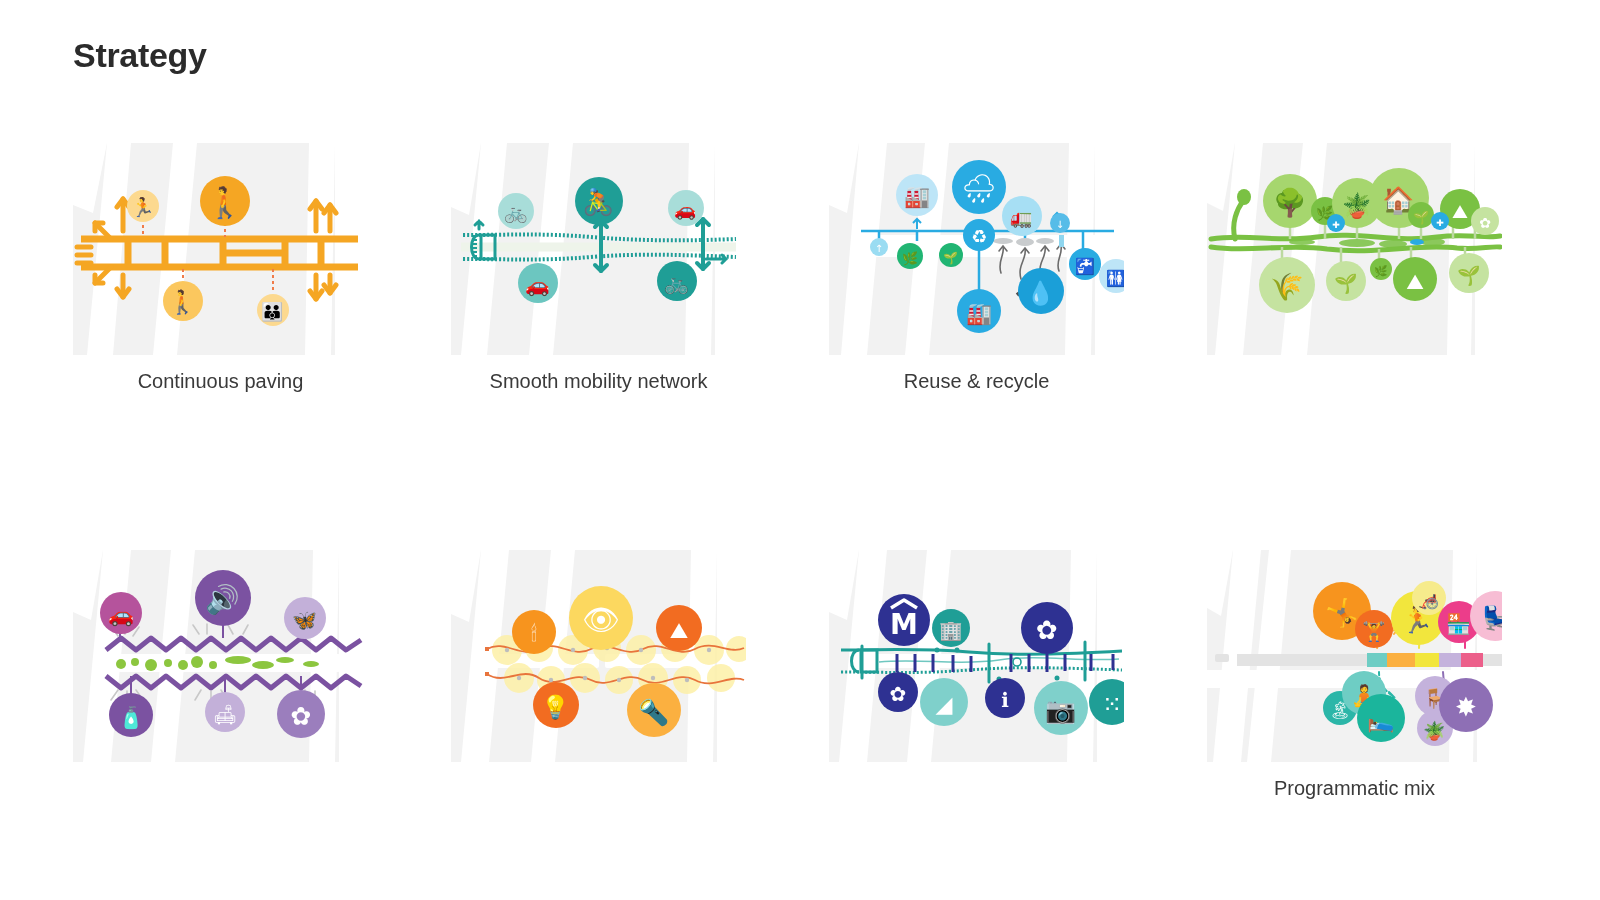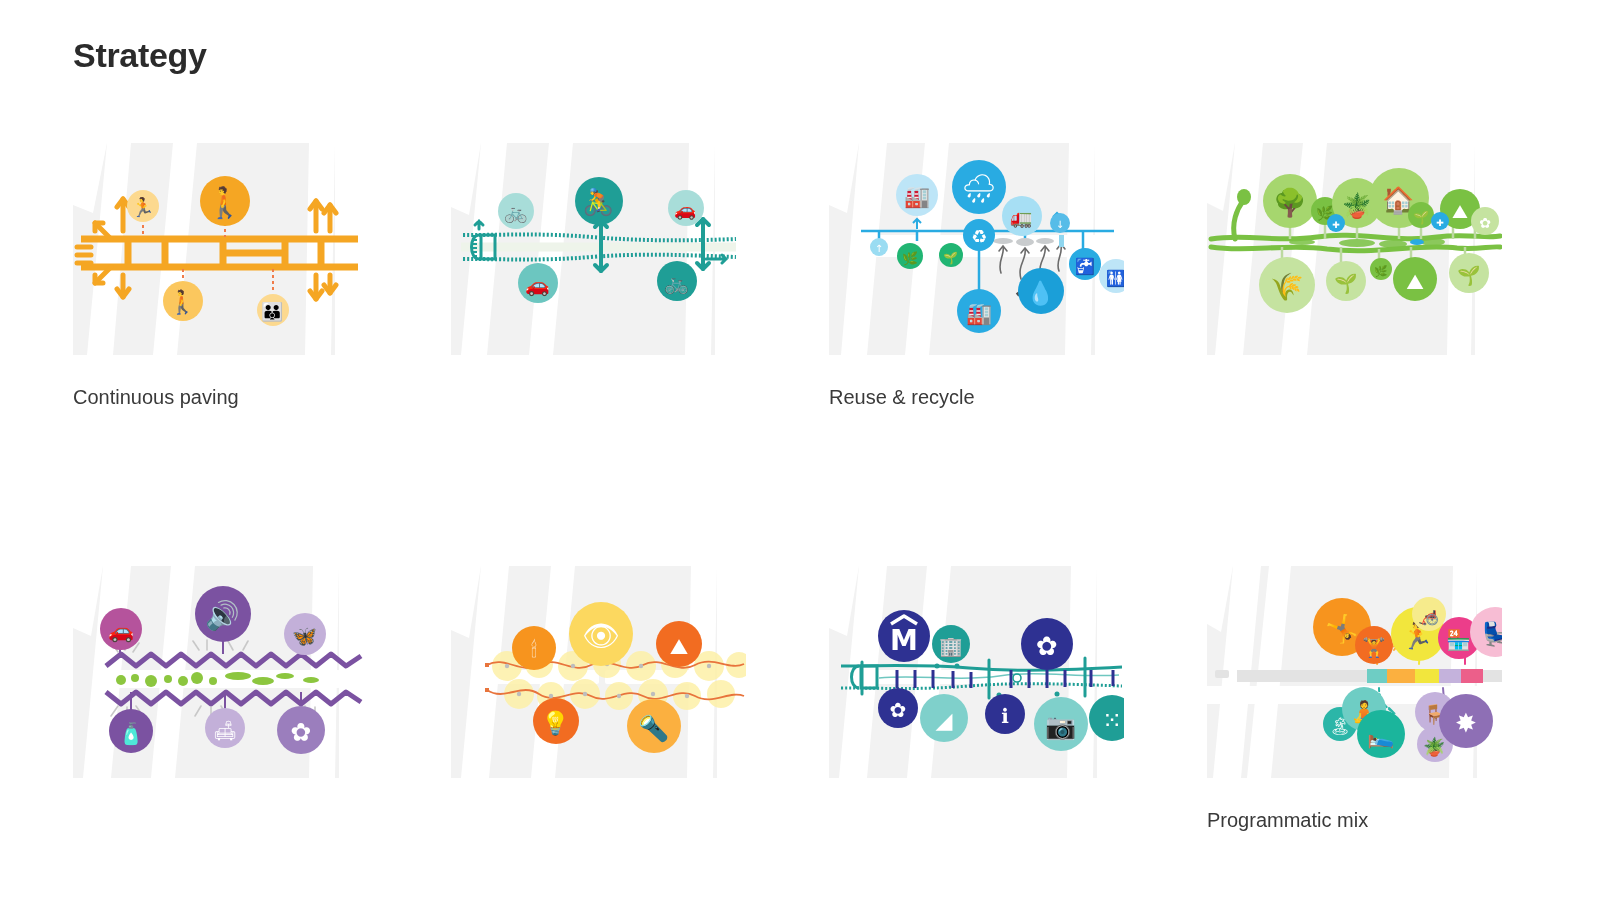--- a/index.html
+++ b/index.html
@@ -22,21 +22,21 @@
 
   .cell{width:295px;}
 
   .panel{
     position:relative;width:295px;height:212px;
     background:#f2f2f2;overflow:hidden;
   }
   .panel svg{display:block;width:295px;height:212px;}
 
   .caption{
-    margin-top:28px;
+    margin-top:12px;text-align:center;
     font-size:20px;color:#3a3a3a;line-height:1.4;
     font-weight:400;
   }
 </style>
 </head>
 <body>
 
 <div class="page">
 
   <div class="page-title">Strategy</div>
@@ -148,20 +148,21 @@
               <text x="65" y="76" font-size="19" text-anchor="middle" fill="#ffffff" font-family="DejaVu Sans, sans-serif">🚲</text>
               <circle cx="235" cy="65" r="18" fill="#a8ddd9"></circle>
               <text x="235" y="73" font-size="18" text-anchor="middle" fill="#ffffff" font-family="DejaVu Sans, sans-serif">🚗</text>
               <circle cx="87" cy="140" r="20" fill="#6cc6c0"></circle>
               <text x="87" y="149" font-size="20" text-anchor="middle" fill="#ffffff" font-family="DejaVu Sans, sans-serif">🚗</text>
               <circle cx="226" cy="138" r="20" fill="#1f9e96"></circle>
               <text x="226" y="147" font-size="20" text-anchor="middle" fill="#ffffff" font-family="DejaVu Sans, sans-serif">🚲</text>
             </g>
           </svg>
         </div>
+        <div class="caption">Smooth mobility network</div>
       </div>
 
       <div class="cell">
         <div class="panel">
           <svg viewBox="0 0 295 212" xmlns="http://www.w3.org/2000/svg">
             <rect width="295" height="212" fill="#f2f2f2"></rect>
             <g fill="#ffffff">
               <path d="M30 0 L58 0 L38 212 L12 212 Z"></path>
               <path d="M96 0 L120 0 L100 212 L76 212 Z"></path>
               <path d="M240 0 L266 0 L262 212 L236 212 Z"></path>

